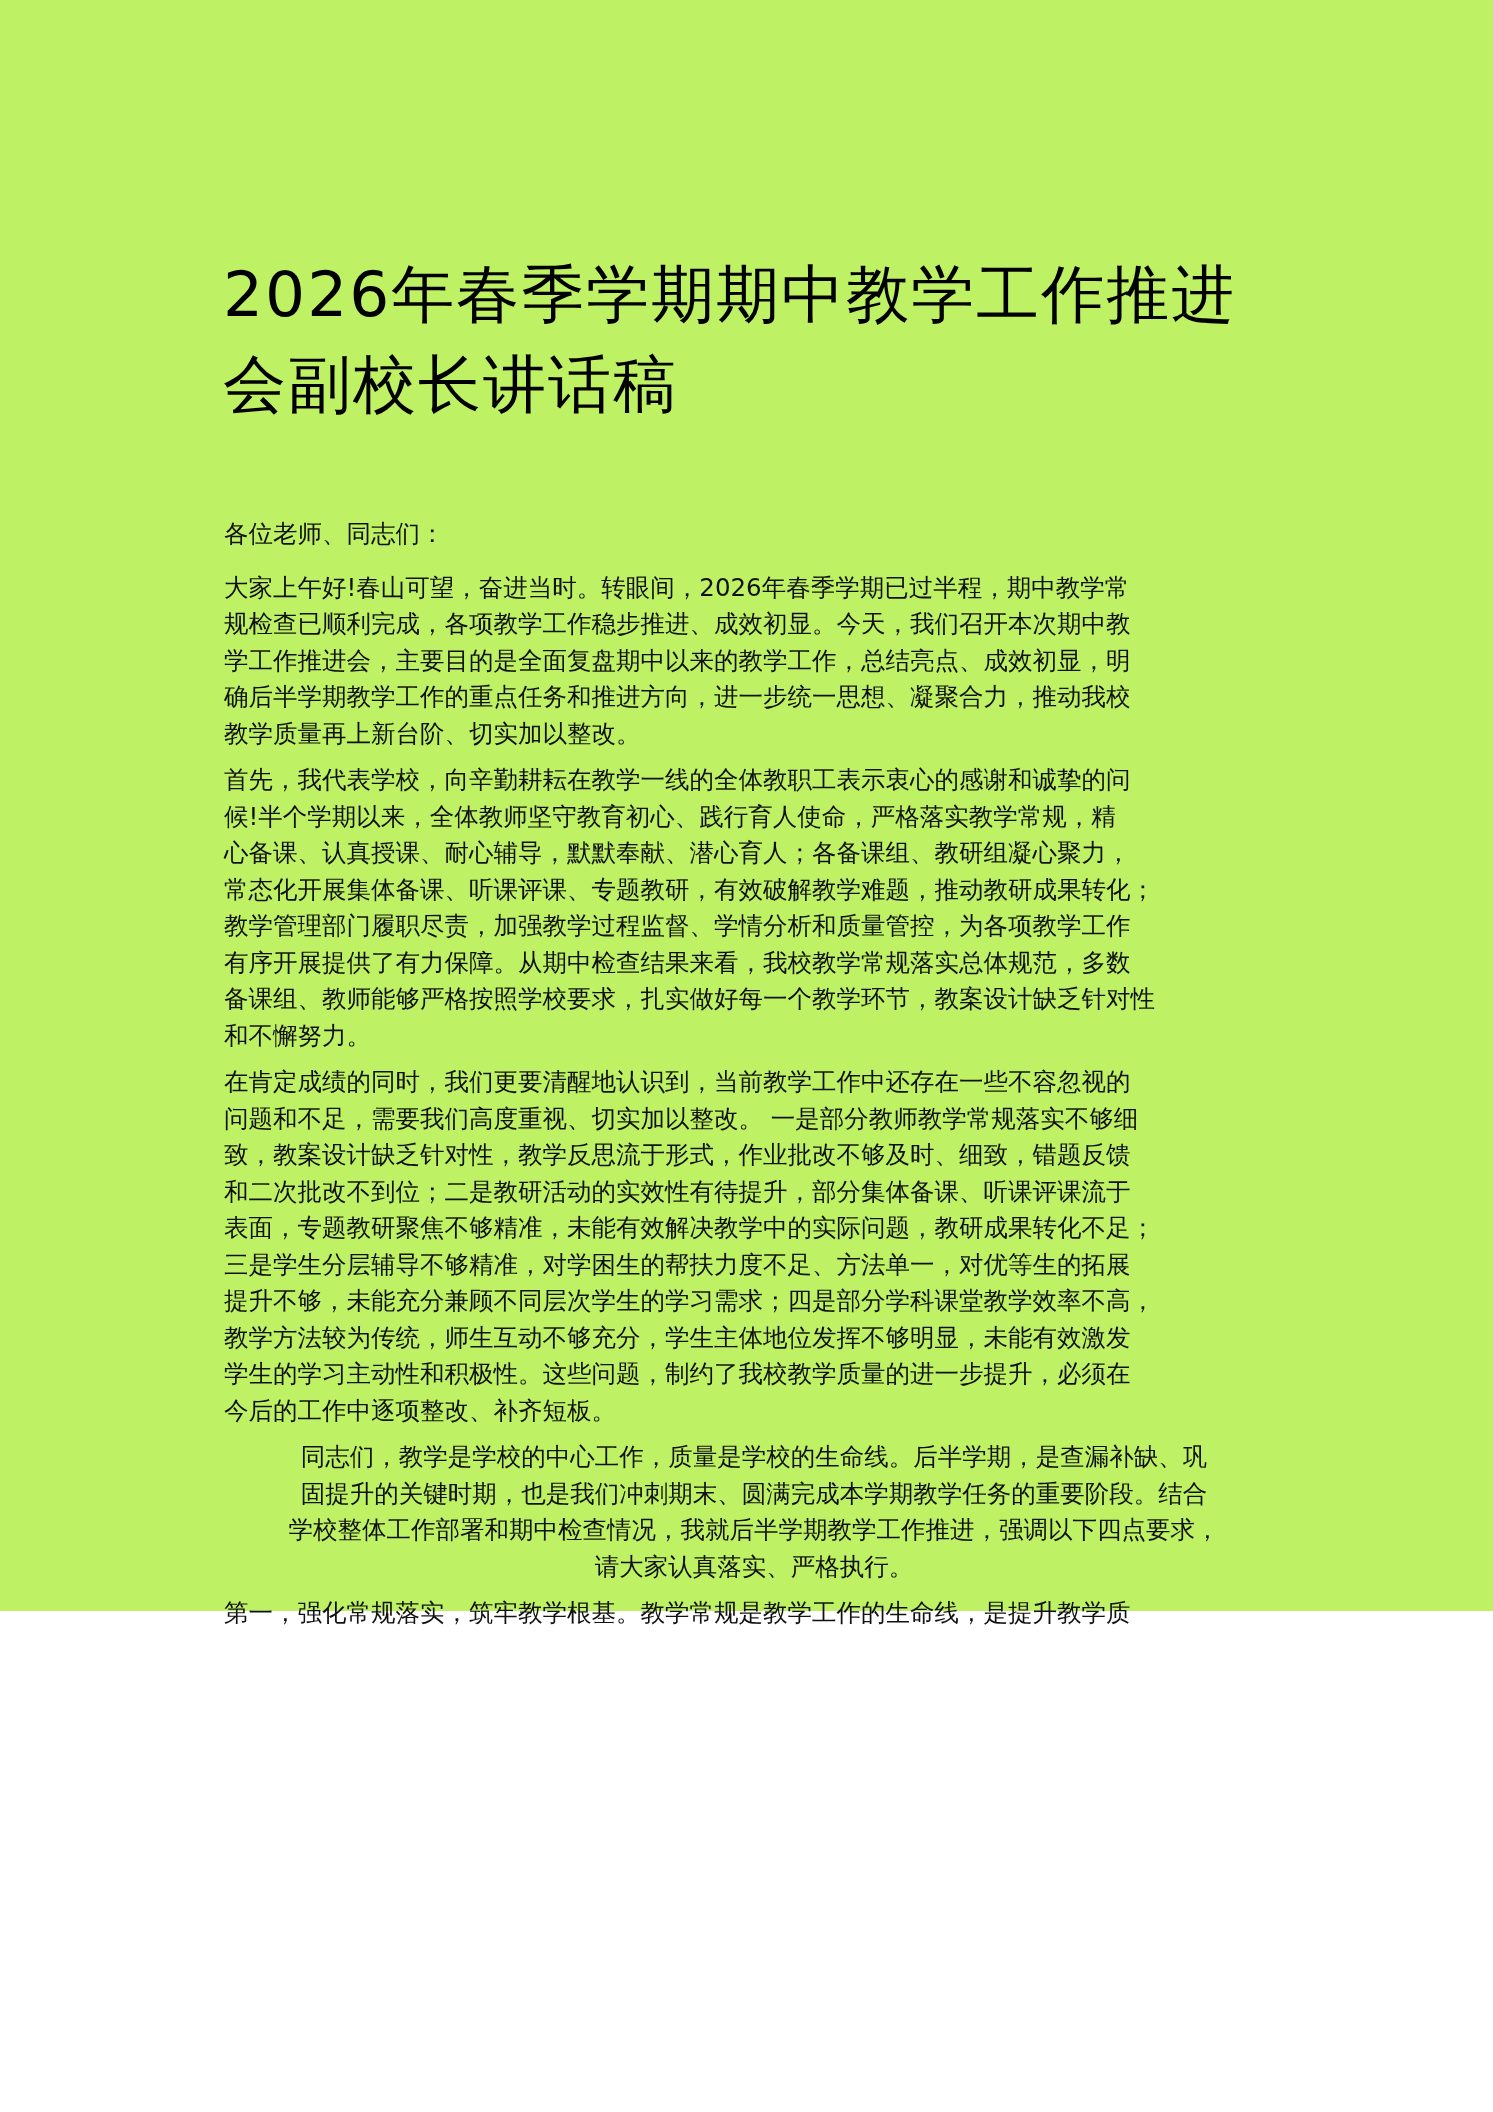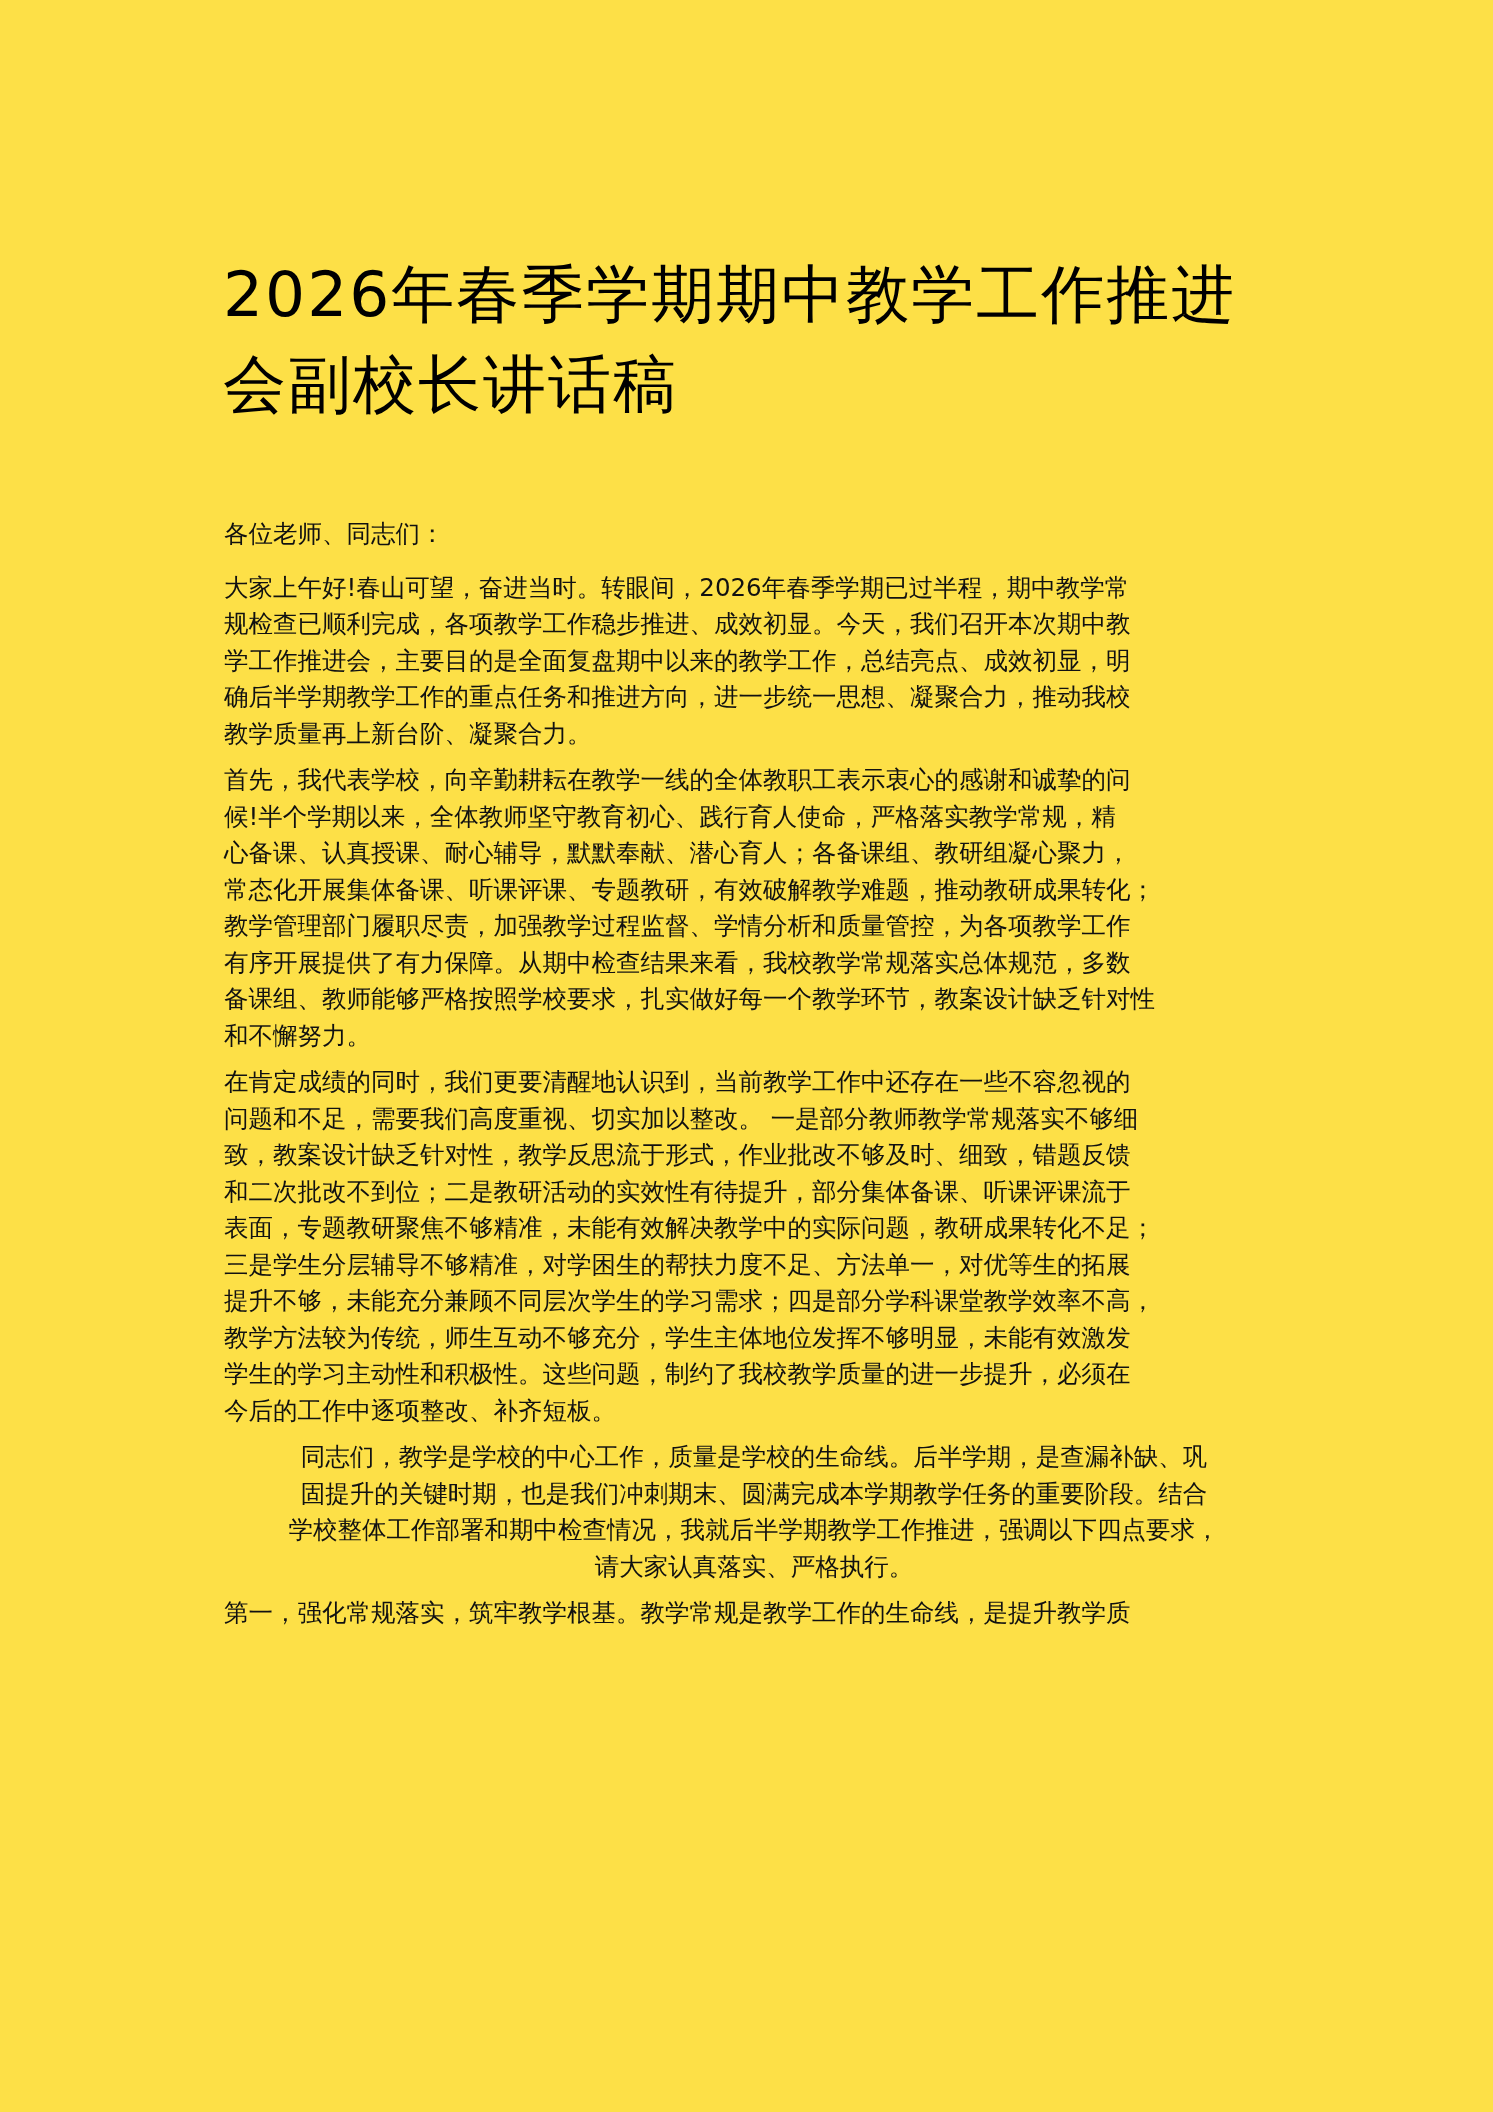--- a/index.html
+++ b/index.html
@@ -1,17 +1,17 @@
 <!DOCTYPE html>
 <html><head>
   <meta charset="utf-8">
   <style>
     html, body { margin: 0; padding: 0; background: #ffffff; }
     body { width: 1493px; height: 2112px; position: relative; overflow: hidden; }
-    .page { position: absolute; left: 0; top: 0; width: 1493px; height: 2112px; background: #fde047; }
+    .page { position: absolute; left: 0; top: 0; width: 1493px; height: 1611px; background: #bef264; }
     .title {
       position: absolute; left: 223px; top: 250px; width: 1100px;
       font-family: "DejaVu Sans", sans-serif; font-size: 63px; line-height: 90px;
       color: #000000; letter-spacing: 2px; margin: 0; font-weight: normal;
     }
     .title .tline { display: block; white-space: nowrap; }
     .body-text {
       position: absolute; left: 224px; top: 516px; width: 1060px;
       font-family: "DejaVu Sans", sans-serif; font-size: 24.5px; line-height: 36.5px;
       color: #111111;
@@ -33,21 +33,21 @@
 
   <div class="body-text">
 
     <p class="para salutation">各位老师、同志们：</p>
 
     <p class="para">
       <span class="line">大家上午好!春山可望，奋进当时。转眼间，2026年春季学期已过半程，期中教学常</span>
       <span class="line">规检查已顺利完成，各项教学工作稳步推进、成效初显。今天，我们召开本次期中教</span>
       <span class="line">学工作推进会，主要目的是全面复盘期中以来的教学工作，总结亮点、成效初显，明</span>
       <span class="line">确后半学期教学工作的重点任务和推进方向，进一步统一思想、凝聚合力，推动我校</span>
-      <span class="line">教学质量再上新台阶、凝聚合力。</span>
+      <span class="line">教学质量再上新台阶、切实加以整改。</span>
     </p>
 
     <p class="para">
       <span class="line">首先，我代表学校，向辛勤耕耘在教学一线的全体教职工表示衷心的感谢和诚挚的问</span>
       <span class="line">候!半个学期以来，全体教师坚守教育初心、践行育人使命，严格落实教学常规，精</span>
       <span class="line">心备课、认真授课、耐心辅导，默默奉献、潜心育人；各备课组、教研组凝心聚力，</span>
       <span class="line">常态化开展集体备课、听课评课、专题教研，有效破解教学难题，推动教研成果转化；</span>
       <span class="line">教学管理部门履职尽责，加强教学过程监督、学情分析和质量管控，为各项教学工作</span>
       <span class="line">有序开展提供了有力保障。从期中检查结果来看，我校教学常规落实总体规范，多数</span>
       <span class="line">备课组、教师能够严格按照学校要求，扎实做好每一个教学环节，教案设计缺乏针对性</span>

